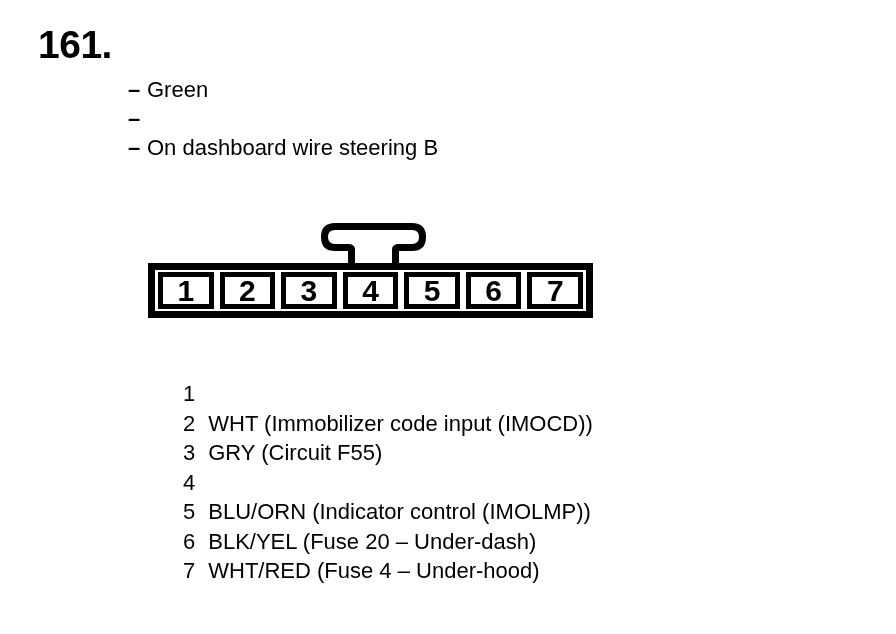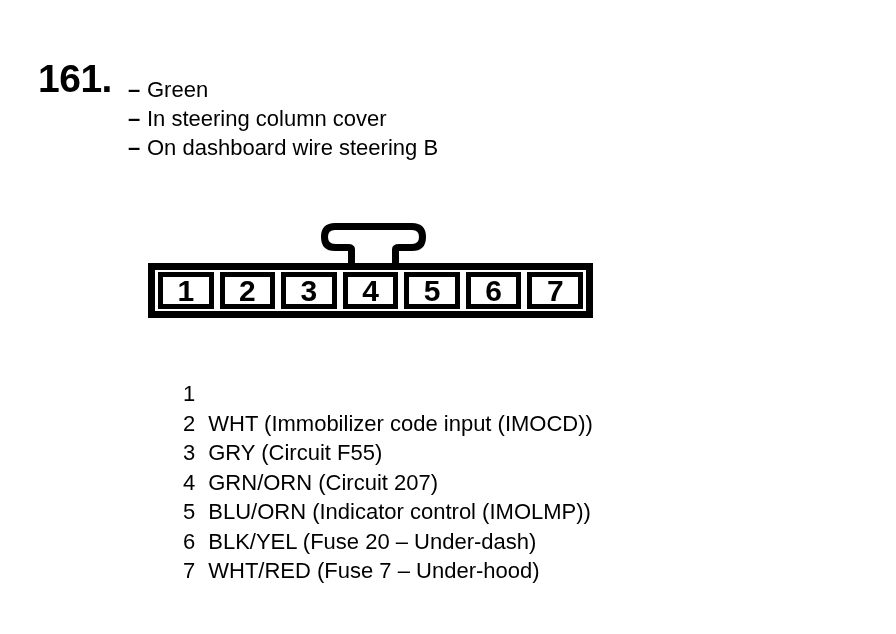--- a/index.html
+++ b/index.html
@@ -26,21 +26,20 @@
     position: absolute;
     left: 38px;
     top: 25px;
     display: flex;
     gap: 11px;
     font-weight: bold;
     font-size: 39px;
     line-height: 39px;
     white-space: nowrap;
     letter-spacing: -0.5px;
-    margin-top: 34px;
   }
 
   
   .notes {
     position: absolute;
     left: 128px;
     top: 75px;
     font-size: 22px;
     line-height: 29px;
   }
@@ -121,21 +120,20 @@
     <span>161.</span>
   </div>
 
   <div class="notes">
     <div class="note-row">
       <span class="note-dash">–</span>
       <span>Green</span>
     </div>
     <div class="note-row">
       <span class="note-dash">–</span>
-      <span>In steering column cover</span>
     </div>
     <div class="note-row">
       <span class="note-dash">–</span>
       <span>On dashboard wire steering B</span>
     </div>
   </div>
 
   <div class="connector">
     <svg class="latch" viewBox="0 0 105 47" xmlns="http://www.w3.org/2000/svg">
       <path d="M 30.5 47 L 30.5 26.5 Q 30.5 24.5 27 24.5 L 14 24.5 Q 3.5 24.5 3.5 14 Q 3.5 3.5 14 3.5 L 91 3.5 Q 101.5 3.5 101.5 14 Q 101.5 24.5 91 24.5 L 78 24.5 Q 74.5 24.5 74.5 26.5 L 74.5 47" fill="none" stroke="#000000" stroke-width="7" stroke-linejoin="round"></path>
@@ -172,29 +170,28 @@
     <div class="pin-row">
       <span class="pin-num">2</span>
       <span>WHT (Immobilizer code input (IMOCD))</span>
     </div>
     <div class="pin-row">
       <span class="pin-num">3</span>
       <span>GRY (Circuit F55)</span>
     </div>
     <div class="pin-row">
       <span class="pin-num">4</span>
-      <span>GRN/ORN (Circuit 207)</span>
     </div>
     <div class="pin-row">
       <span class="pin-num">5</span>
       <span>BLU/ORN (Indicator control (IMOLMP))</span>
     </div>
     <div class="pin-row">
       <span class="pin-num">6</span>
       <span>BLK/YEL (Fuse 20 – Under-dash)</span>
     </div>
     <div class="pin-row">
       <span class="pin-num">7</span>
-      <span>WHT/RED (Fuse 7 – Under-hood)</span>
+      <span>WHT/RED (Fuse 4 – Under-hood)</span>
     </div>
   </div>
 
 </div>
 
 </body></html>

